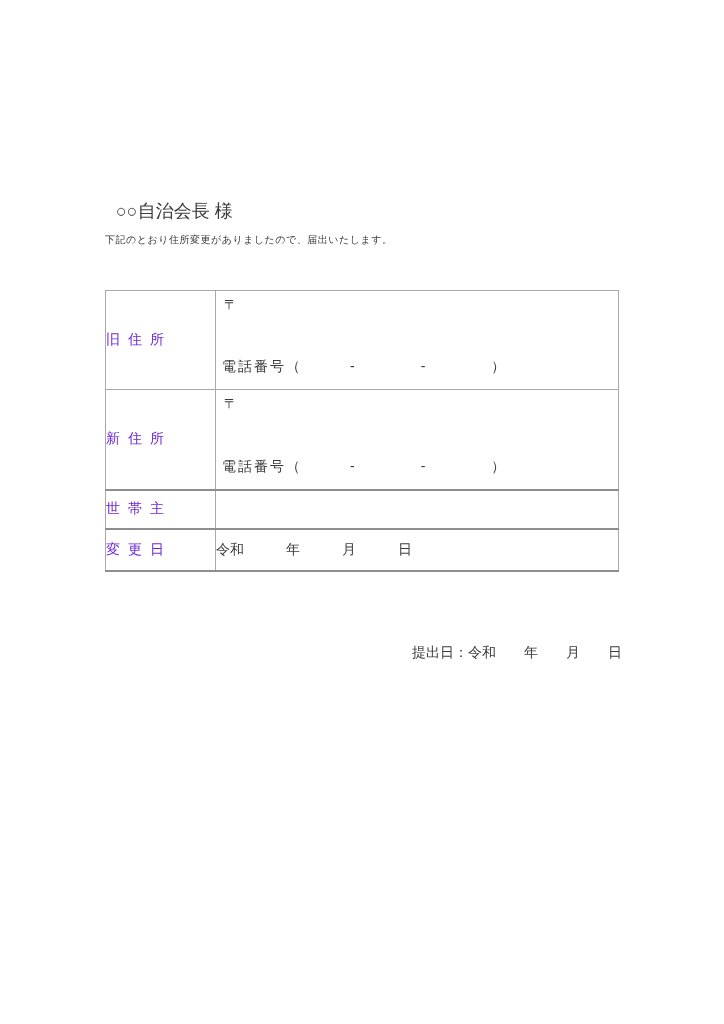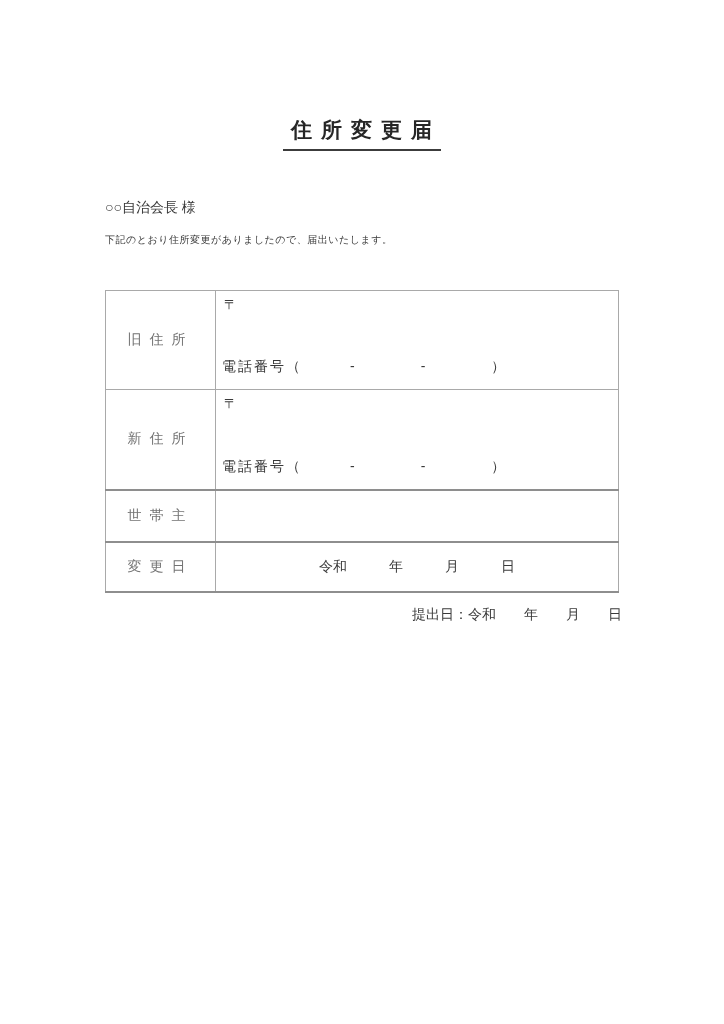--- a/index.html
+++ b/index.html
@@ -10,57 +10,54 @@
   .doc{position:relative;width:724px;height:1024px;background:#fff;overflow:hidden;}
 
   
   .title-wrap{position:absolute;top:116px;left:0;width:724px;text-align:center;}
   .doc-title{
     display:inline-block;font-size:21px;font-weight:bold;color:#262626;
     letter-spacing:9px;border-bottom:2px solid #3c3c3c;padding:0 0 5px 8px;
   }
 
   
-  .recipient{position:absolute;left:105px;top:199px;font-size:14px;}
+  .recipient{position:absolute;left:116px;top:199px;font-size:18px;}
   .intro{position:absolute;left:105px;top:233px;font-size:10px;letter-spacing:0.5px;}
 
   
   table.form{
     position:absolute;left:105px;top:290px;width:513px;
     border-collapse:collapse;table-layout:fixed;
   }
   table.form td{border:1px solid #a9a9a9;vertical-align:middle;padding:0;}
   tr.r1{height:99px;}  tr.r2{height:100px;}
-  tr.r3{height:52px;}  tr.r4{height:50px;}
+  tr.r3{height:39px;}  tr.r4{height:42px;}
   tr.r3 td{border-top:2px solid #8e8e8e;}
   tr.r4 td{border-top:2px solid #8e8e8e;border-bottom:2px solid #8e8e8e;}
-  .label-cell{text-align:center;font-size:14px;letter-spacing:8px;color:#737373;}
+  .label-cell{text-align:left;font-size:14px;letter-spacing:8px;color:#6d28d9;}
   .addr-cell{position:relative;}
   .postal-mark{position:absolute;top:5px;left:8px;font-size:13px;}
   .phone-line{position:absolute;bottom:13px;left:6px;font-size:14px;letter-spacing:2px;white-space:pre;}
-  .date-cell{text-align:center;padding-right:16px;font-size:14px;white-space:pre;}
+  .date-cell{text-align:left;padding-right:16px;font-size:14px;white-space:pre;}
 
   
-  .submit-date{position:absolute;top:606px;right:102px;font-size:14px;white-space:pre;}
+  .submit-date{position:absolute;top:644px;right:102px;font-size:14px;white-space:pre;}
   .signature{position:absolute;left:348px;top:676px;width:274px;height:20px;border-bottom:2px solid #565656;}
   .signature-label{position:absolute;left:1px;top:3px;font-size:14px;}
   .seal{
     position:absolute;right:1px;top:2px;width:15px;height:15px;
     border:1px solid #909090;border-radius:50%;color:#909090;
     font-size:9px;line-height:15px;text-align:center;
   }
 </style>
 </head>
 <body>
 
 <div class="doc">
 
-  <div class="title-wrap">
-    <span class="doc-title">住所変更届</span>
-  </div>
 
   <div class="recipient">○○自治会長 様</div>
   <div class="intro">下記のとおり住所変更がありましたので、届出いたします。</div>
 
   <table class="form">
     <colgroup>
       <col style="width:110px">
       <col style="width:403px">
     </colgroup>
     <tbody>

